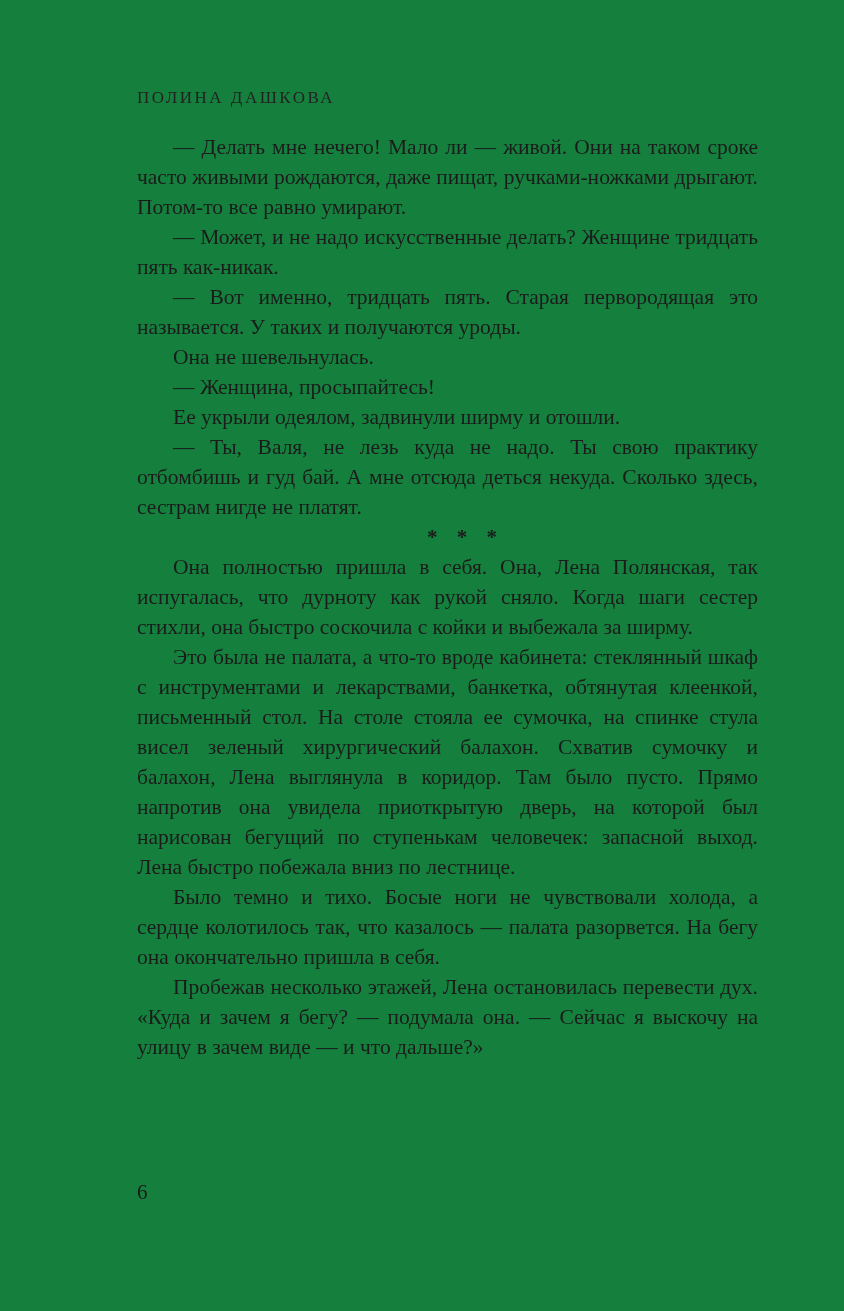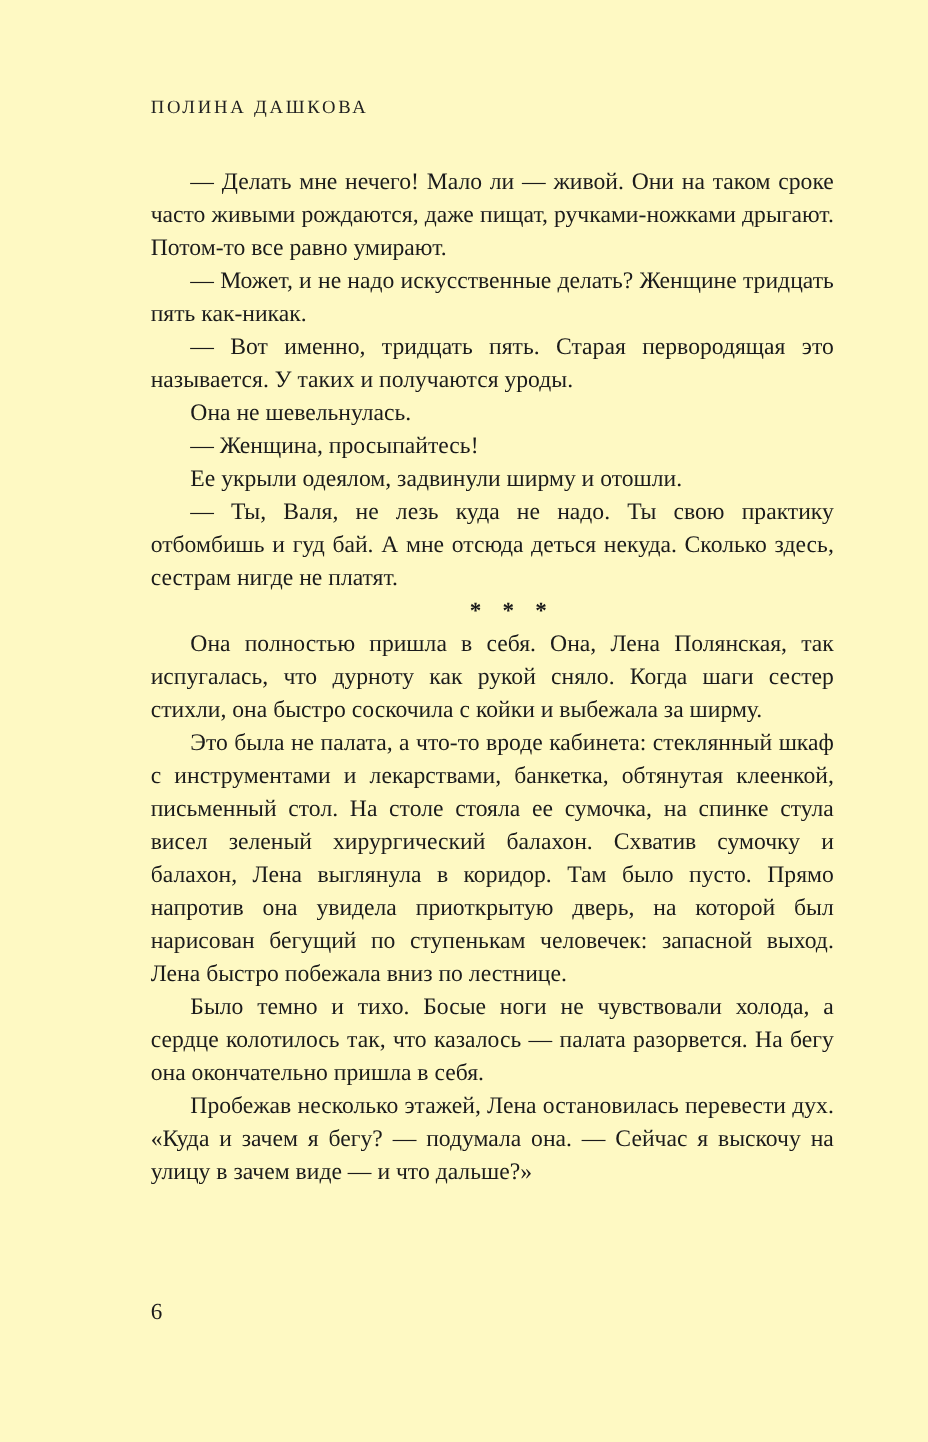--- a/index.html
+++ b/index.html
@@ -4,36 +4,36 @@
 <style>
   html, body {
     margin: 0;
     padding: 0;
     background: #ffffff;
   }
   .page {
     position: relative;
     width: 844px;
     height: 1311px;
-    background: #fef9c3;
+    background: #15803d;
     color: #1b1b1b;
     font-family: "Liberation Serif", "DejaVu Serif", serif;
     overflow: hidden;
   }
   .running-head {
     position: absolute;
     top: 88px;
     left: 137px;
     font-size: 17px;
     letter-spacing: 2.5px;
     color: #222222;
   }
   .text-block {
     position: absolute;
-    top: 150px;
+    top: 132px;
     left: 137px;
     width: 621px;
     font-size: 21.5px;
     line-height: 30px;
     text-align: justify;
     hyphens: auto;
     -webkit-hyphens: auto;
   }
   .text-block p.para {
     margin: 0;

